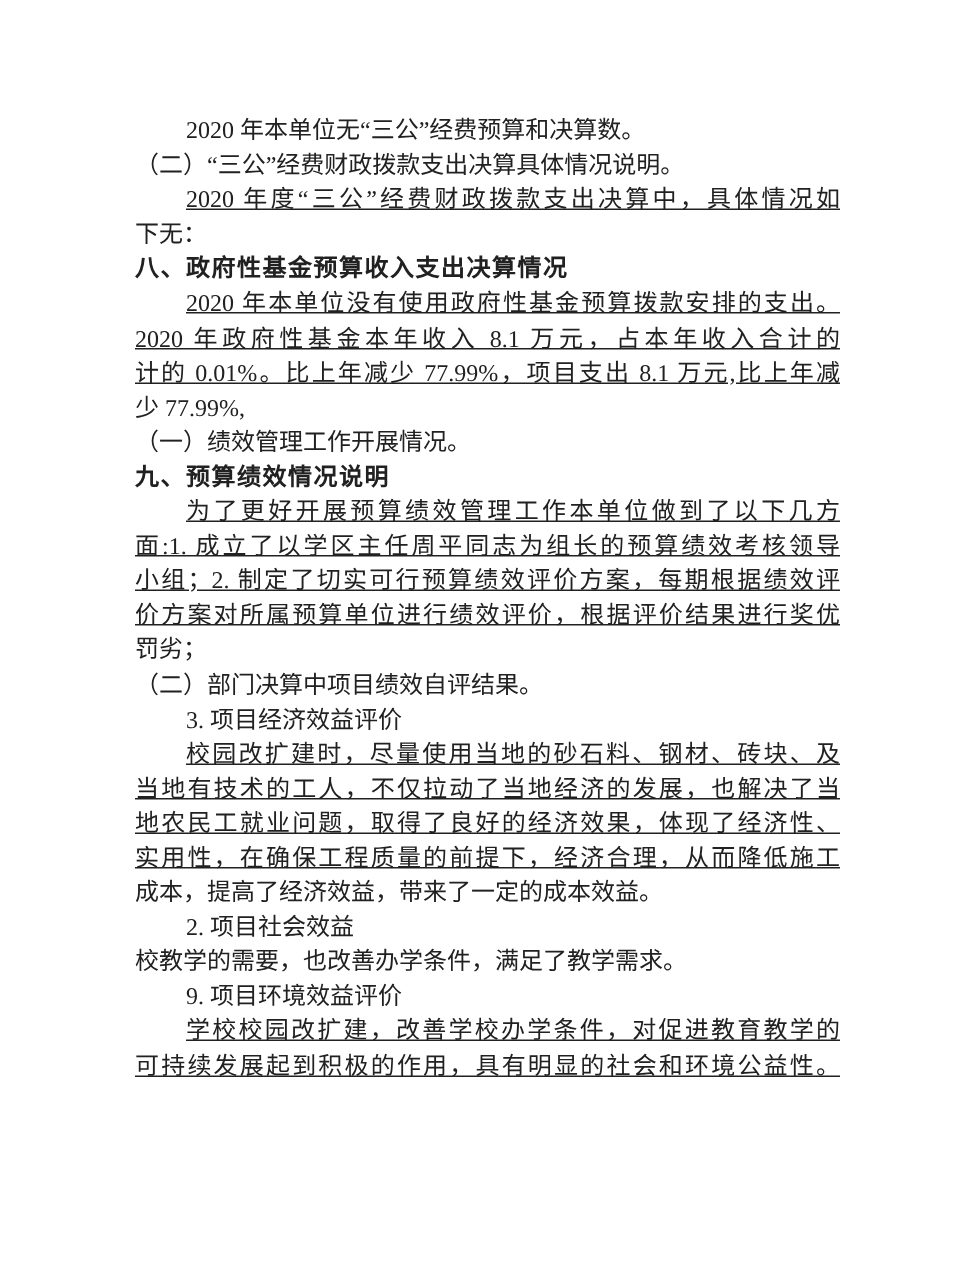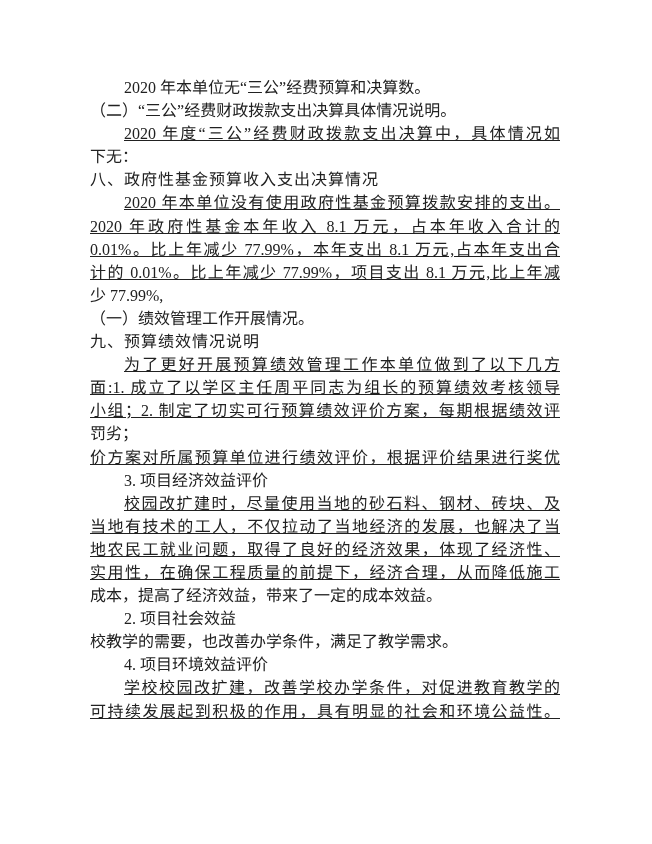--- a/index.html
+++ b/index.html
@@ -36,53 +36,53 @@
     -moz-text-align-last: justify;
   }
   .line.indent {
     padding-left: 34px;
   }
   .line.indent.justify {
     padding-left: 0;
     text-indent: 34px;
   }
   .line.bold {
-    font-weight: 400;
+    font-weight: 700;
     font-family: "Liberation Sans", "DejaVu Sans", sans-serif;
     letter-spacing: 1px;
   }
 </style>
 </head>
 <body>
 
 <div class="page">
   <div class="content" id="doc-content">
 
   <div class="line indent">2020 年本单位无“三公”经费预算和决算数。</div>
       <div class="line">（二）“三公”经费财政拨款支出决算具体情况说明。</div>
       <div class="line indent justify">2020 年度“三公”经费财政拨款支出决算中，具体情况如</div>
       <div class="line">下无：</div>
       <div class="line bold">八、政府性基金预算收入支出决算情况</div>
       <div class="line indent justify">2020 年本单位没有使用政府性基金预算拨款安排的支出。</div>
       <div class="line justify">2020 年政府性基金本年收入 8.1 万元，占本年收入合计的</div>
-      <div class="line justify">0.01%。比上年减少 77.99%，本年支出 8.1 万元,占本年支出合</div>
       <div class="line justify">计的 0.01%。比上年减少 77.99%，项目支出 8.1 万元,比上年减</div>
       <div class="line">少 77.99%,</div>
       <div class="line">（一）绩效管理工作开展情况。</div>
       <div class="line bold">九、预算绩效情况说明</div>
       <div class="line indent justify">为了更好开展预算绩效管理工作本单位做到了以下几方</div>
       <div class="line justify">面:1. 成立了以学区主任周平同志为组长的预算绩效考核领导</div>
       <div class="line justify">小组；2. 制定了切实可行预算绩效评价方案，每期根据绩效评</div>
+      <div class="line justify">价方案对所属预算单位进行绩效评价，根据评价结果进行奖优</div>
       <div class="line">罚劣；</div>
-      <div class="line justify">价方案对所属预算单位进行绩效评价，根据评价结果进行奖优</div>
+      <div class="line">（二）部门决算中项目绩效自评结果。</div>
       <div class="line indent">3. 项目经济效益评价</div>
       <div class="line indent justify">校园改扩建时，尽量使用当地的砂石料、钢材、砖块、及</div>
       <div class="line justify">当地有技术的工人，不仅拉动了当地经济的发展，也解决了当</div>
       <div class="line justify">地农民工就业问题，取得了良好的经济效果，体现了经济性、</div>
       <div class="line justify">实用性，在确保工程质量的前提下，经济合理，从而降低施工</div>
       <div class="line">成本，提高了经济效益，带来了一定的成本效益。</div>
       <div class="line indent">2. 项目社会效益</div>
       <div class="line">校教学的需要，也改善办学条件，满足了教学需求。</div>
-      <div class="line indent">4. 项目环境效益评价</div>
+      <div class="line indent">9. 项目环境效益评价</div>
       <div class="line indent justify">学校校园改扩建，改善学校办学条件，对促进教育教学的</div>
       <div class="line justify">可持续发展起到积极的作用，具有明显的社会和环境公益性。</div>
     </div>
 </div>
 
 </body></html>

